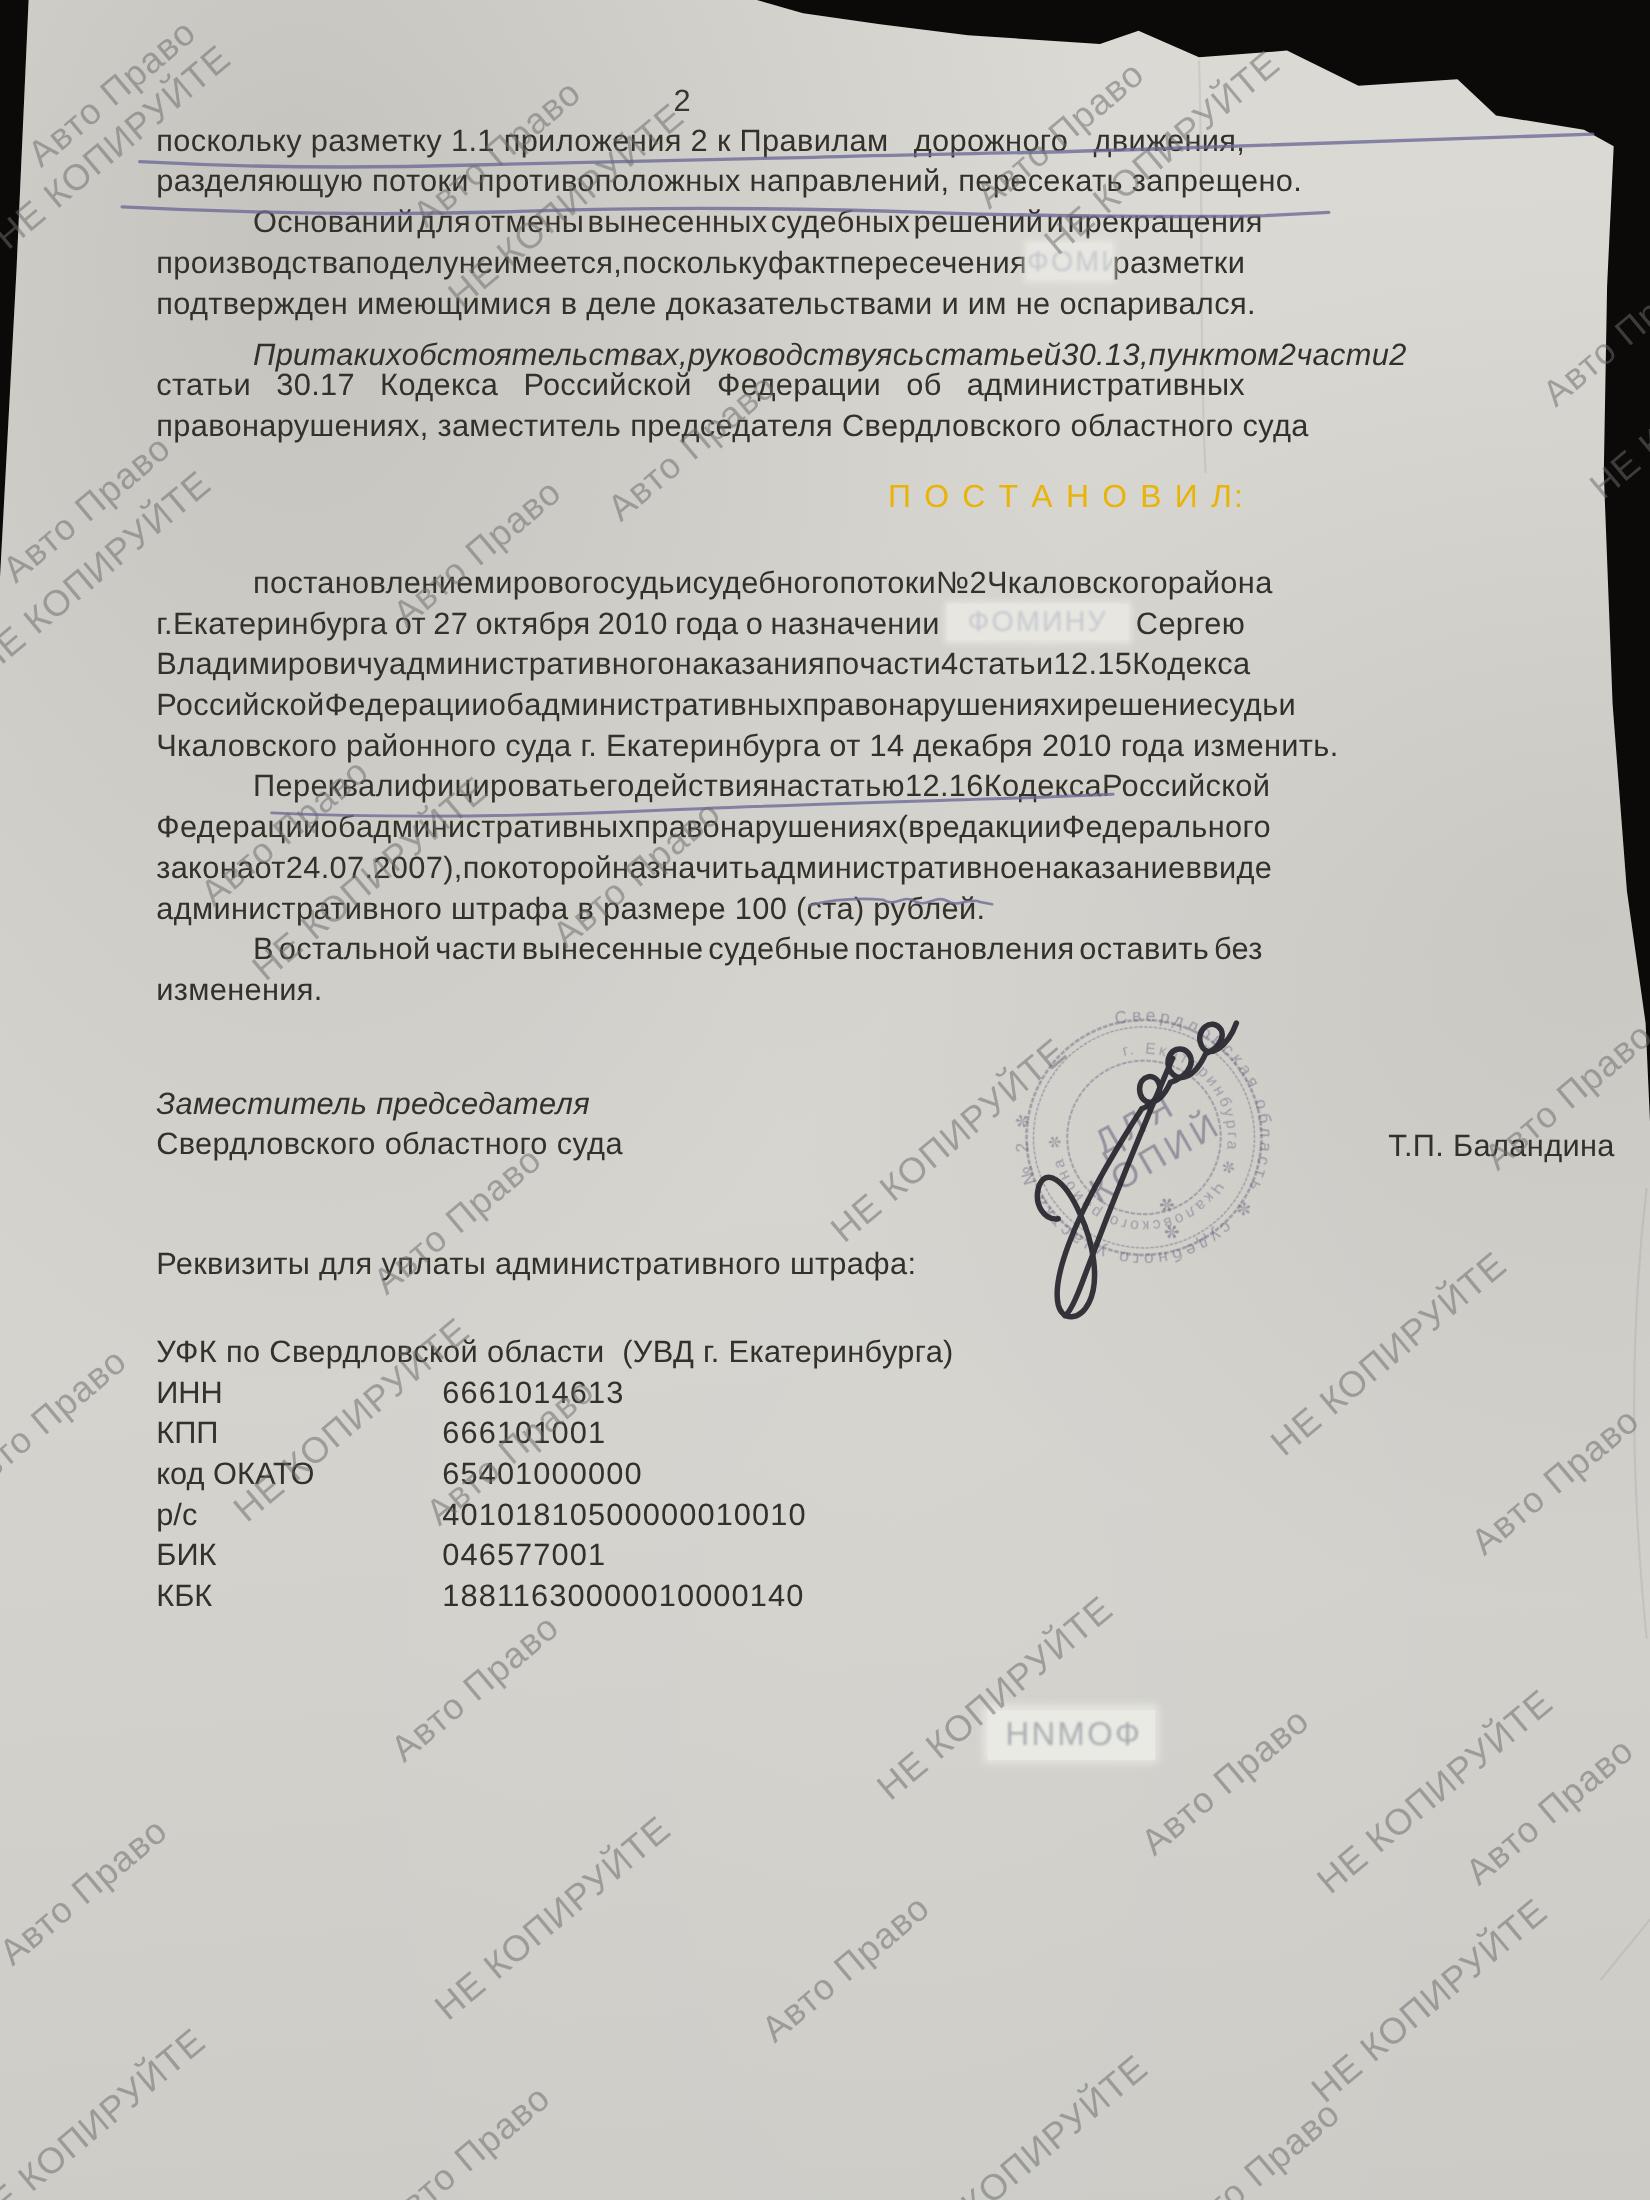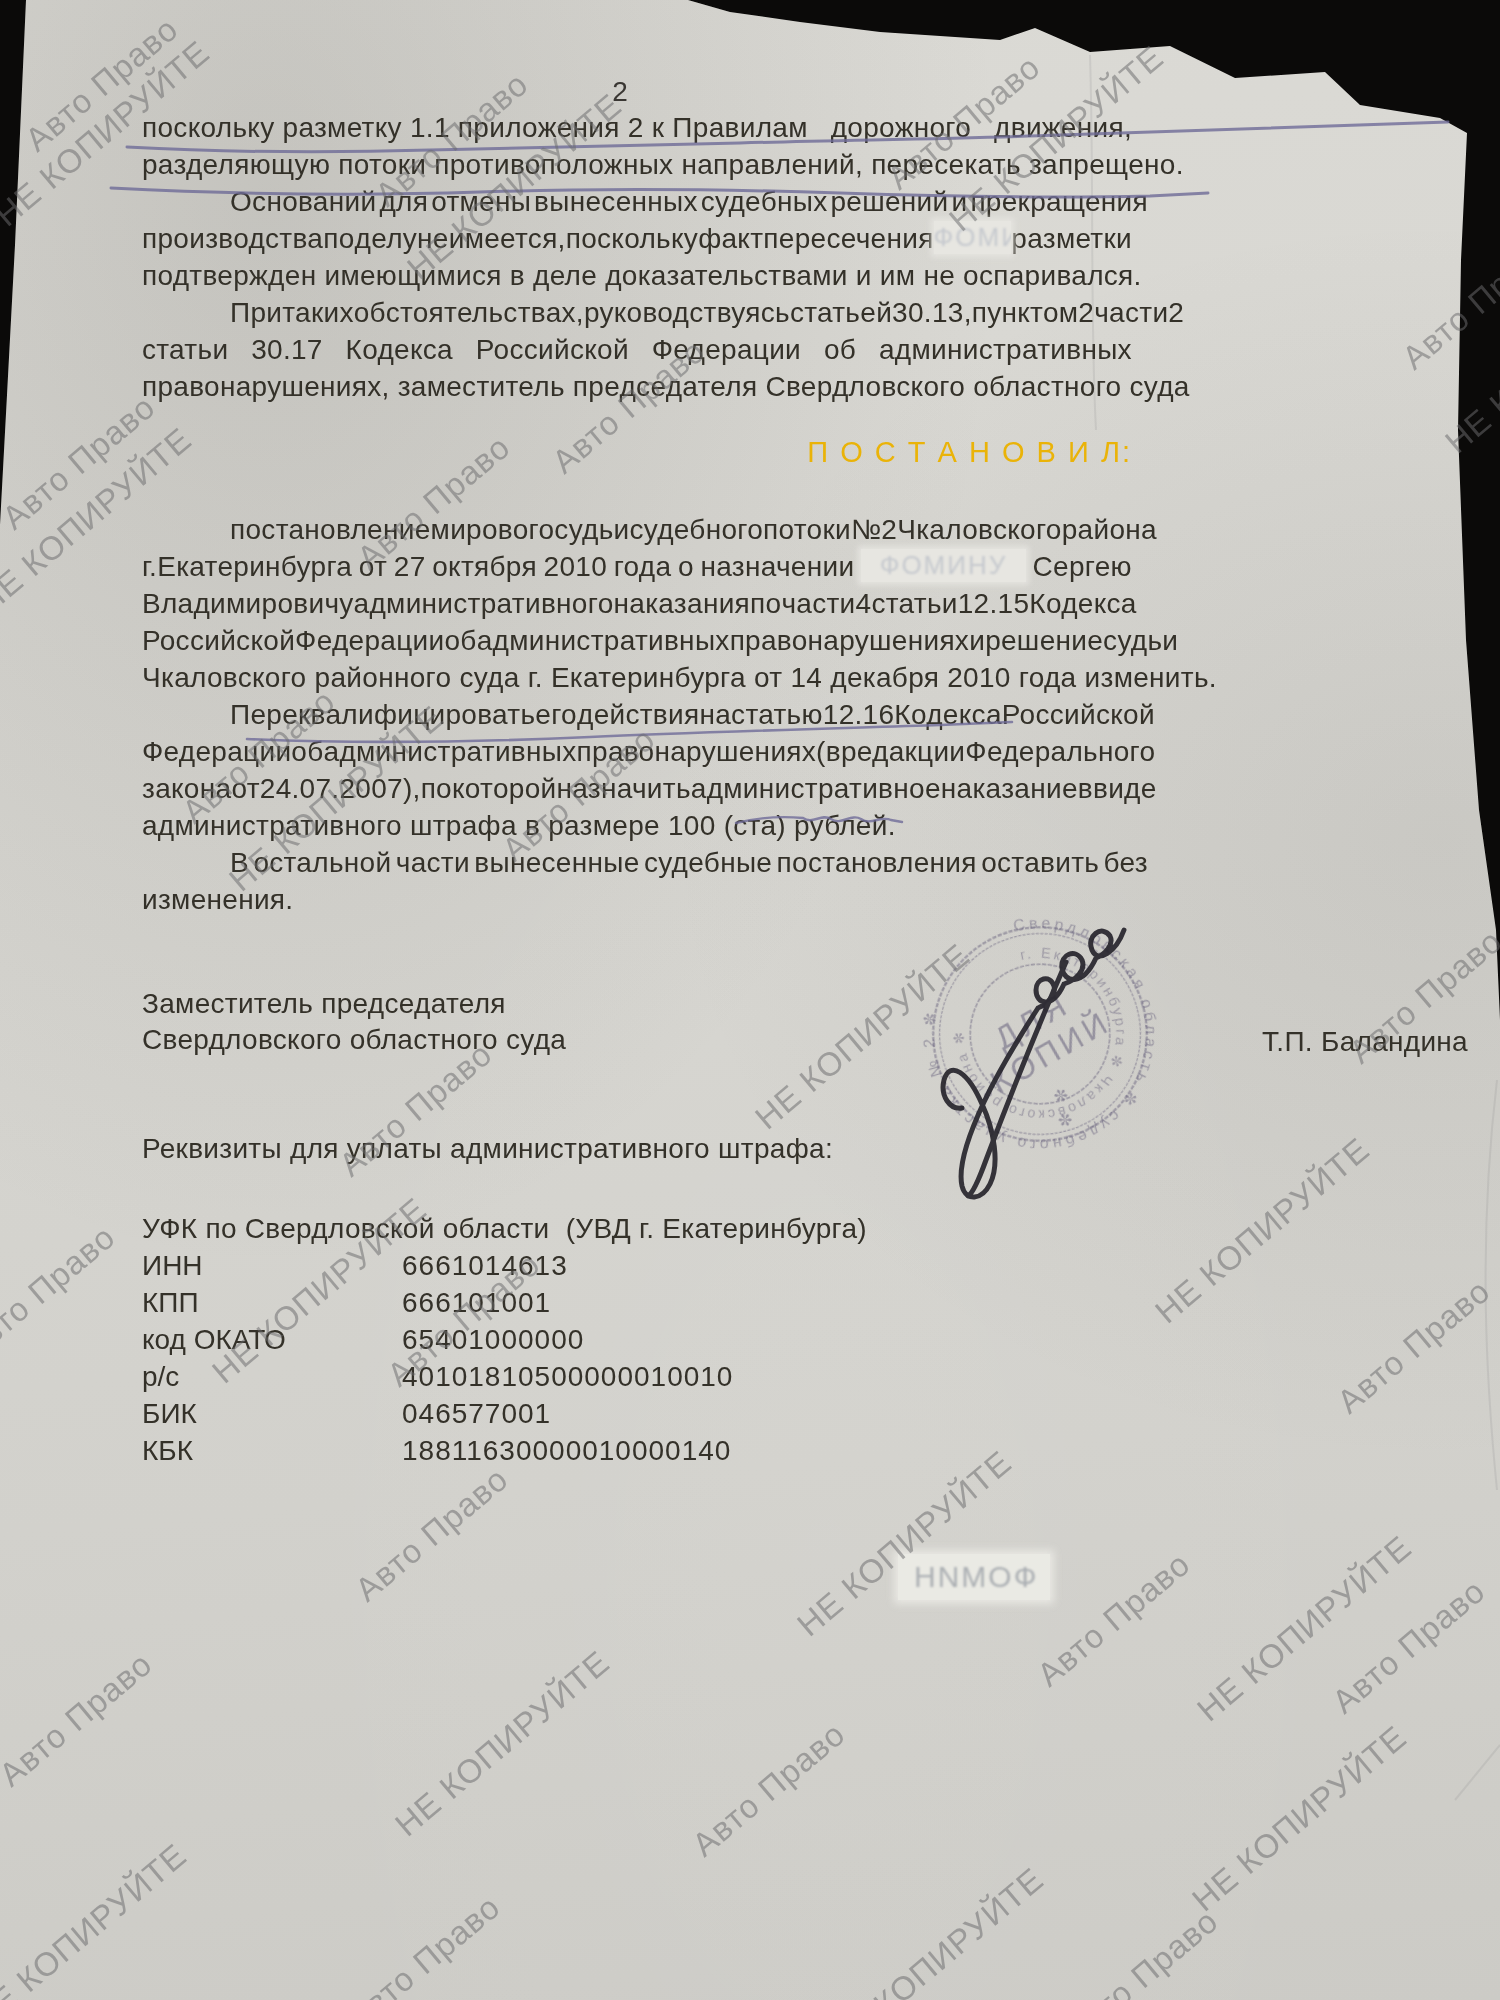--- a/index.html
+++ b/index.html
@@ -60,38 +60,38 @@
 <div id="paper"></div>
 
 <div id="content">
   <div class="pageno">2</div>
   <div id="body-lines">
       <div class="line" style="top: 112px;"><span>поскольку разметку 1.1 приложения 2 к Правилам</span><span>дорожного</span><span>движения,</span></div>
       <div class="line" style="top: 149px;"><span>разделяющую потоки противоположных направлений, пересекать запрещено.</span></div>
       <div class="line ind" style="top: 186px;"><span>Оснований</span><span>для</span><span>отмены</span><span>вынесенных</span><span>судебных</span><span>решений</span><span>и</span><span>прекращения</span></div>
       <div class="line" style="top: 223px;"><span>производства</span><span>по</span><span>делу</span><span>не</span><span>имеется,</span><span>поскольку</span><span>факт</span><span>пересечения</span><span class="redact" style="width: 190px;"><span class="ghost">ФОМИНЫМ</span></span><span>разметки</span></div>
       <div class="line" style="top: 260px;"><span>подтвержден имеющимися в деле доказательствами и им не оспаривался.</span></div>
-      <div class="line ind" style="top: 297px;"><span>При</span><span>таких</span><span>обстоятельствах,</span><span>руководствуясь</span><span>статьей</span><span>30.13,</span><span>пунктом</span><span>2</span><span>части</span><span>2</span></div>
+      <div class="line ind" style="top: 307px; font-style: italic;"><span>При</span><span>таких</span><span>обстоятельствах,</span><span>руководствуясь</span><span>статьей</span><span>30.13,</span><span>пунктом</span><span>2</span><span>части</span><span>2</span></div>
       <div class="line" style="top: 334px;"><span>статьи</span><span>30.17</span><span>Кодекса</span><span>Российской</span><span>Федерации</span><span>об</span><span>административных</span></div>
       <div class="line" style="top: 371px;"><span>правонарушениях, заместитель председателя Свердловского областного суда</span></div>
       <div class="line ind" style="top: 514px;"><span>постановление</span><span>мирового</span><span>судьи</span><span>судебного</span><span>потоки</span><span>№</span><span>2</span><span>Чкаловского</span><span>района</span></div>
       <div class="line" style="top: 551px;"><span>г.Екатеринбурга</span><span>от</span><span>27</span><span>октября</span><span>2010</span><span>года</span><span>о</span><span>назначении</span><span class="redact" style="width: 165px;"><span class="ghost">ФОМИНУ</span></span><span>Сергею</span></div>
       <div class="line" style="top: 588px;"><span>Владимировичу</span><span>административного</span><span>наказания</span><span>по</span><span>части</span><span>4</span><span>статьи</span><span>12.15</span><span>Кодекса</span></div>
       <div class="line" style="top: 625px;"><span>Российской</span><span>Федерации</span><span>об</span><span>административных</span><span>правонарушениях</span><span>и</span><span>решение</span><span>судьи</span></div>
       <div class="line" style="top: 662px;"><span>Чкаловского районного суда г. Екатеринбурга от 14 декабря 2010 года изменить.</span></div>
       <div class="line ind" style="top: 699px;"><span>Переквалифицировать</span><span>его</span><span>действия</span><span>на</span><span>статью</span><span>12.16</span><span>Кодекса</span><span>Российской</span></div>
       <div class="line" style="top: 736px;"><span>Федерации</span><span>об</span><span>административных</span><span>правонарушениях</span><span>(в</span><span>редакции</span><span>Федерального</span></div>
       <div class="line" style="top: 773px;"><span>закона</span><span>от</span><span>24.07.2007),</span><span>по</span><span>которой</span><span>назначить</span><span>административное</span><span>наказание</span><span>в</span><span>виде</span></div>
       <div class="line" style="top: 810px;"><span>административного штрафа в размере 100 (ста) рублей.</span></div>
       <div class="line ind" style="top: 847px;"><span>В</span><span>остальной</span><span>части</span><span>вынесенные</span><span>судебные</span><span>постановления</span><span>оставить</span><span>без</span></div>
       <div class="line" style="top: 884px;"><span>изменения.</span></div>
     </div>
   <div class="heading" id="heading" style="top: 436px;">П О С Т А Н О В И Л:</div>
 
-  <div class="plain" style="left:142px;top:988px;">Заместитель председателя</div>
+  <div class="plain" style="left:142px;top:988px;font-style:italic;">Заместитель председателя</div>
   <div class="plain" style="left:142px;top:1024px;">Свердловского областного суда</div>
   <div class="plain" style="left:1262px;top:1026px;width:196px;text-align:right;">Т.П. Баландина</div>
 
   <div class="plain" style="left:142px;top:1213px;">УФК по Свердловской области  (УВД г. Екатеринбурга)</div>
   <div class="plain" style="left:142px;top:1133px;">Реквизиты для уплаты административного штрафа:</div>
   <div id="req-rows">
       <div class="rrow" style="top: 1250px;">
         <span class="lab">ИНН</span>
         <span class="val">6661014613</span>
       </div>

